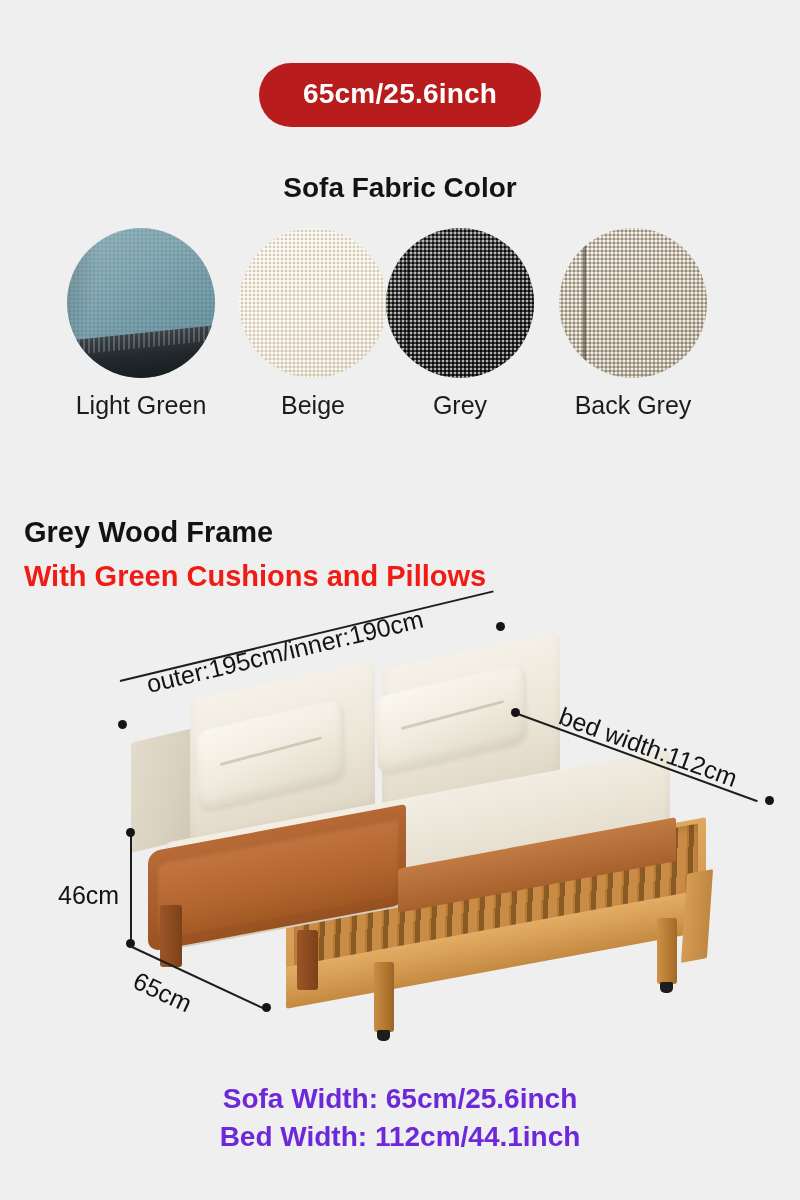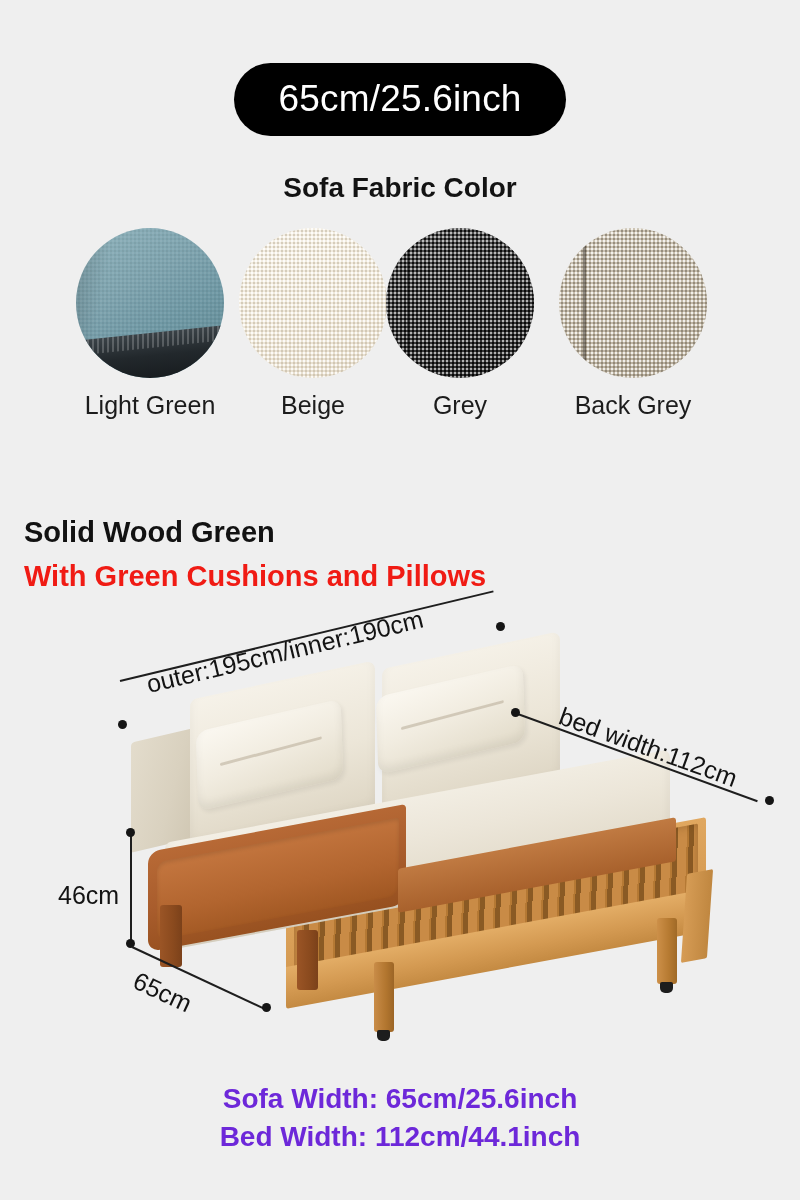--- a/index.html
+++ b/index.html
@@ -9,24 +9,24 @@
     font-family:"Liberation Sans", sans-serif;
     color:#1a1a1a;
     position:relative;
     overflow:hidden;
   }
   .page { position:relative; width:800px; height:1200px; }
 
   
   .badge-wrap { position:absolute; left:0; top:63px; width:800px; display:flex; justify-content:center; }
   .badge {
-    background:#000000;
+    background:#b91c1c;
     color:#ffffff;
-    font-size:37px;
-    font-weight:normal;
+    font-size:28px;
+    font-weight:bold;
     letter-spacing:.2px;
     padding:17px 44px 19px;
     border-radius:40px;
     line-height:1;
     white-space:nowrap;
   }
 
   
   .section-title {
     position:absolute; left:0; width:800px; text-align:center;
@@ -236,21 +236,21 @@
 <div class="page">
 
   <div class="badge-wrap">
     <div class="badge">65cm/25.6inch</div>
   </div>
 
   <div class="section-title" id="fabric-title">Sofa Fabric Color</div>
 
   <div class="swatch-row">
 
-    <div class="swatch-cell" style="left:65px;">
+    <div class="swatch-cell" style="left:56px;">
       <div class="swatch fab-teal">
         <div class="tex"></div>
         <div class="edge"></div>
         <div class="fold"></div>
       </div>
       <div class="swatch-label">Light Green</div>
     </div>
 
     <div class="swatch-cell" style="left:228px;">
       <div class="swatch fab-beige">
@@ -270,21 +270,21 @@
     <div class="swatch-cell" style="left:548px;">
       <div class="swatch fab-lgrey">
         <div class="tex"></div>
         <div class="seam"></div>
       </div>
       <div class="swatch-label">Back Grey</div>
     </div>
 
   </div>
 
-  <div class="head-left" id="wood-frame-title">Solid Wood Green</div>
+  <div class="head-left" id="wood-frame-title">Grey Wood Frame</div>
   <div class="head-left" id="cushion-title">With Green Cushions and Pillows</div>
 
   <div class="product">
 
     <div class="sofa">
 
       <div class="bed">
         <div class="bed-deck">
           <div class="slats"></div>
         </div>

